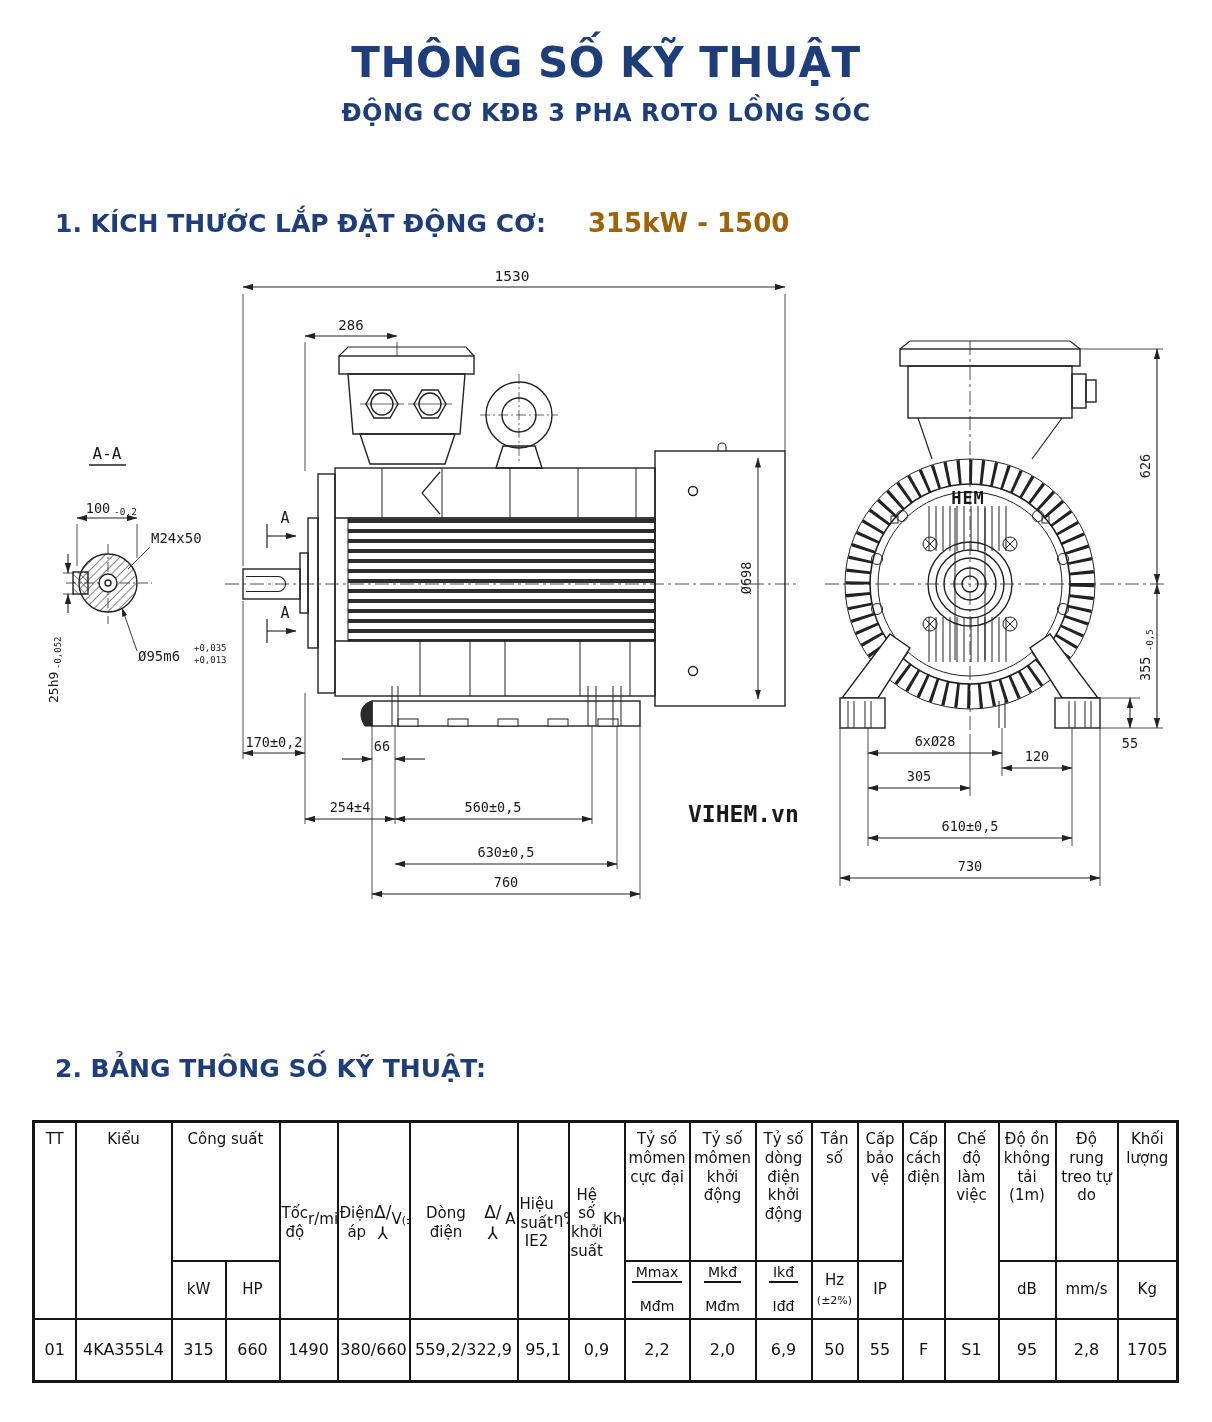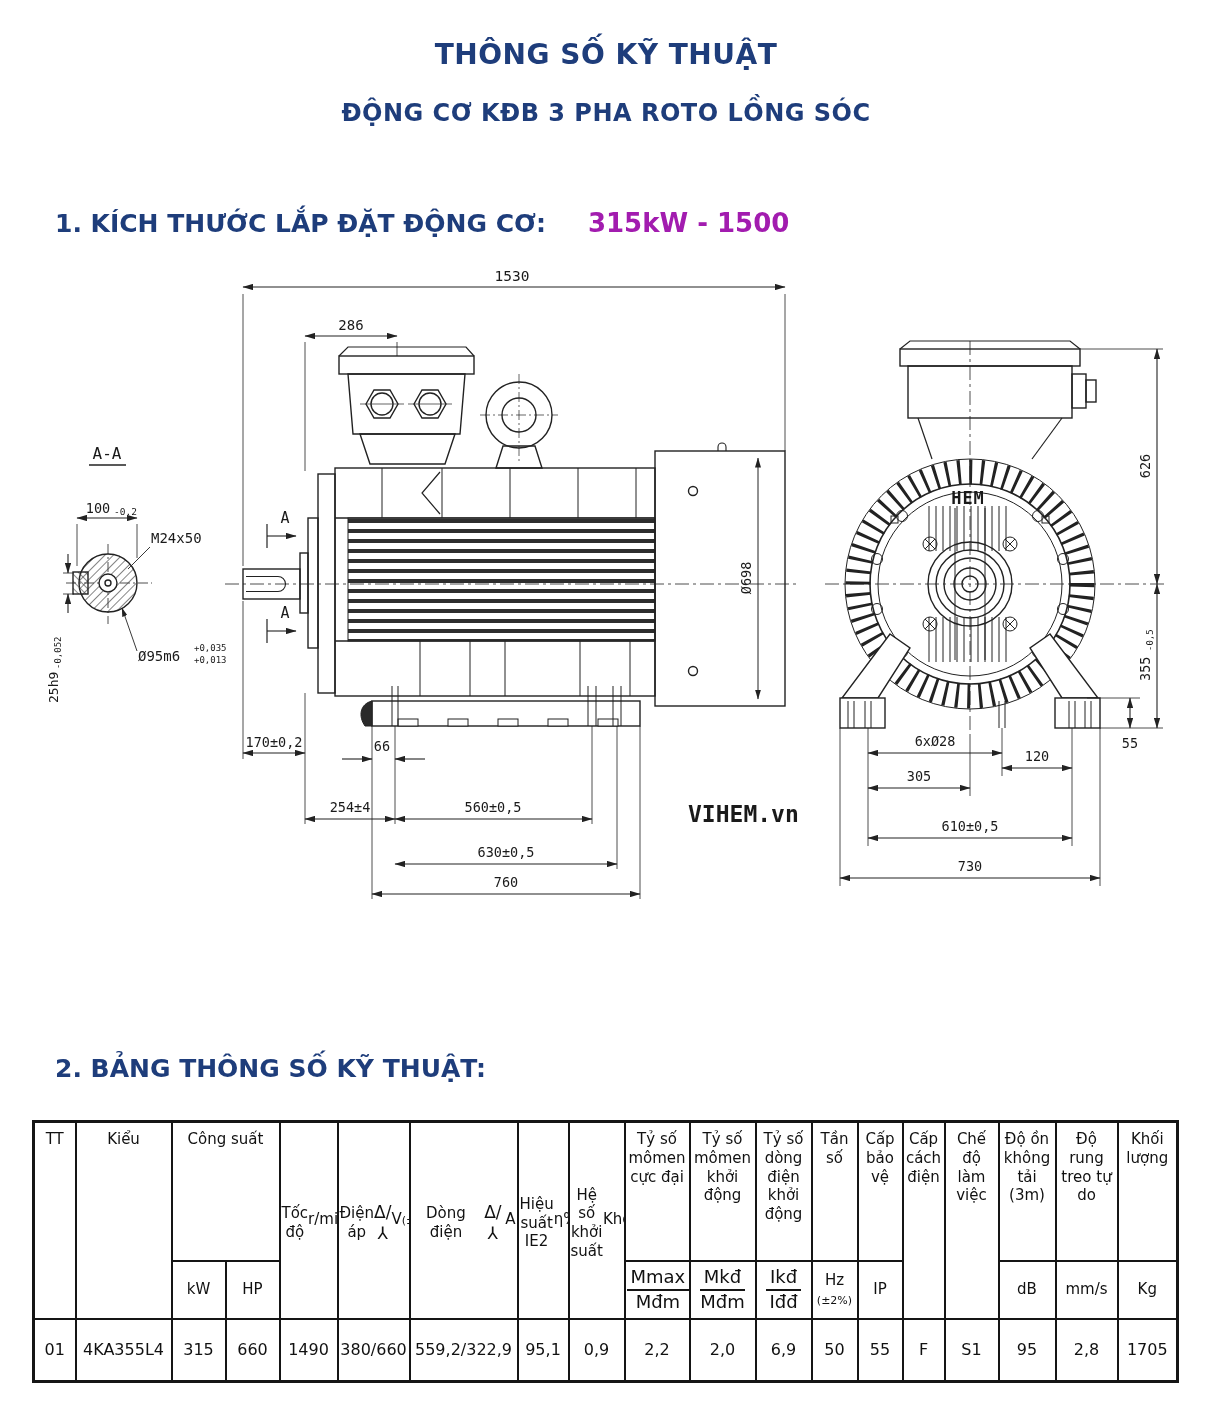--- a/index.html
+++ b/index.html
@@ -1,36 +1,36 @@
 <!DOCTYPE html>
 <html><head>
 <meta charset="utf-8">
 <style>
   html,body{margin:0;padding:0;background:#ffffff;}
   body{width:1212px;height:1422px;position:relative;font-family:"DejaVu Sans",sans-serif;color:#111;}
   .title1,.title2{position:absolute;left:0;width:1212px;text-align:center;color:#1e3d7b;font-weight:bold;letter-spacing:.5px;}
-  .title1{top:38px;font-size:28px;text-align:center;}
+  .title1{top:38px;font-size:42px;text-align:center;}
   .title2{top:99px;font-size:24px;}
   .sec-head{position:absolute;color:#1e3d7b;font-weight:bold;font-size:25px;}
   .sec1{left:55px;top:208px;}
   .sec2{left:55px;top:1054px;}
-  .spec-val{color:#a21caf;font-size:26px;font-weight:bold;margin-left:42px;}
+  .spec-val{color:#a16207;font-size:26px;font-weight:bold;margin-left:42px;}
   .drawing-wrap{position:absolute;left:30px;top:256px;width:1150px;height:655px;}
   svg text{font-family:"DejaVu Sans Mono","DejaVu Sans",monospace;fill:#1a1a1a;}
   .spec-table{position:absolute;left:32px;top:1120px;width:1041px;border-collapse:collapse;table-layout:fixed;
               border:3px solid #151515;font-size:15px;line-height:1.25;}
   .spec-table th,.spec-table td{border:2px solid #151515;text-align:center;padding:2px 1px;font-weight:normal;overflow:hidden;}
   .spec-table th{vertical-align:top;padding-top:7px;}
   .spec-table td{vertical-align:middle;font-size:16px;text-align:center;}
   .vfill{height:186px;display:flex;justify-content:space-between;align-items:center;}
   .vfill .mid{margin:auto 0;font-size:17px;}
   .unit-bottom{padding-bottom:8px;}
-  .frac{display:inline-block;font-size:18px;line-height:1.15;}
+  .frac{display:inline-block;font-size:14px;line-height:1.15;}
   .frac .num{display:block;border-bottom:2px solid #151515;padding:0 4px 1px 4px;}
-  .frac .den{display:block;padding-top:1px;}
+  .frac .den{display:block;padding-top:15px;}
   .small{font-size:11px;}
   .unit-cell{vertical-align:middle !important;padding-top:2px !important;}
   .tt-cell{padding-top:7px;}
 </style>
 </head>
 <body>
 
 <div class="title1">THÔNG SỐ KỸ THUẬT</div>
 <div class="title2">ĐỘNG CƠ KĐB 3 PHA ROTO LỒNG SÓC</div>
 
@@ -401,21 +401,21 @@
       <span class="unit-bottom">Khối</span>
           </div>
     </th>
     <th>Tỷ số mômen cực đại</th>
     <th>Tỷ số mômen khởi động</th>
     <th>Tỷ số dòng điện khởi động</th>
     <th>Tần số</th>
     <th>Cấp bảo vệ</th>
     <th rowspan="2">Cấp cách điện</th>
     <th rowspan="2">Chế độ làm việc</th>
-    <th>Độ ồn không tải (3m)</th>
+    <th>Độ ồn không tải (1m)</th>
     <th>Độ rung treo tự do</th>
     <th>Khối lượng</th>
   </tr>
   <tr style="height:58px">
     <th class="unit-cell">kW</th>
     <th class="unit-cell">HP</th>
     <th class="unit-cell">
       <span class="frac"><span class="num">Mmax</span><span class="den">Mđm</span></span>
     </th>
     <th class="unit-cell">

